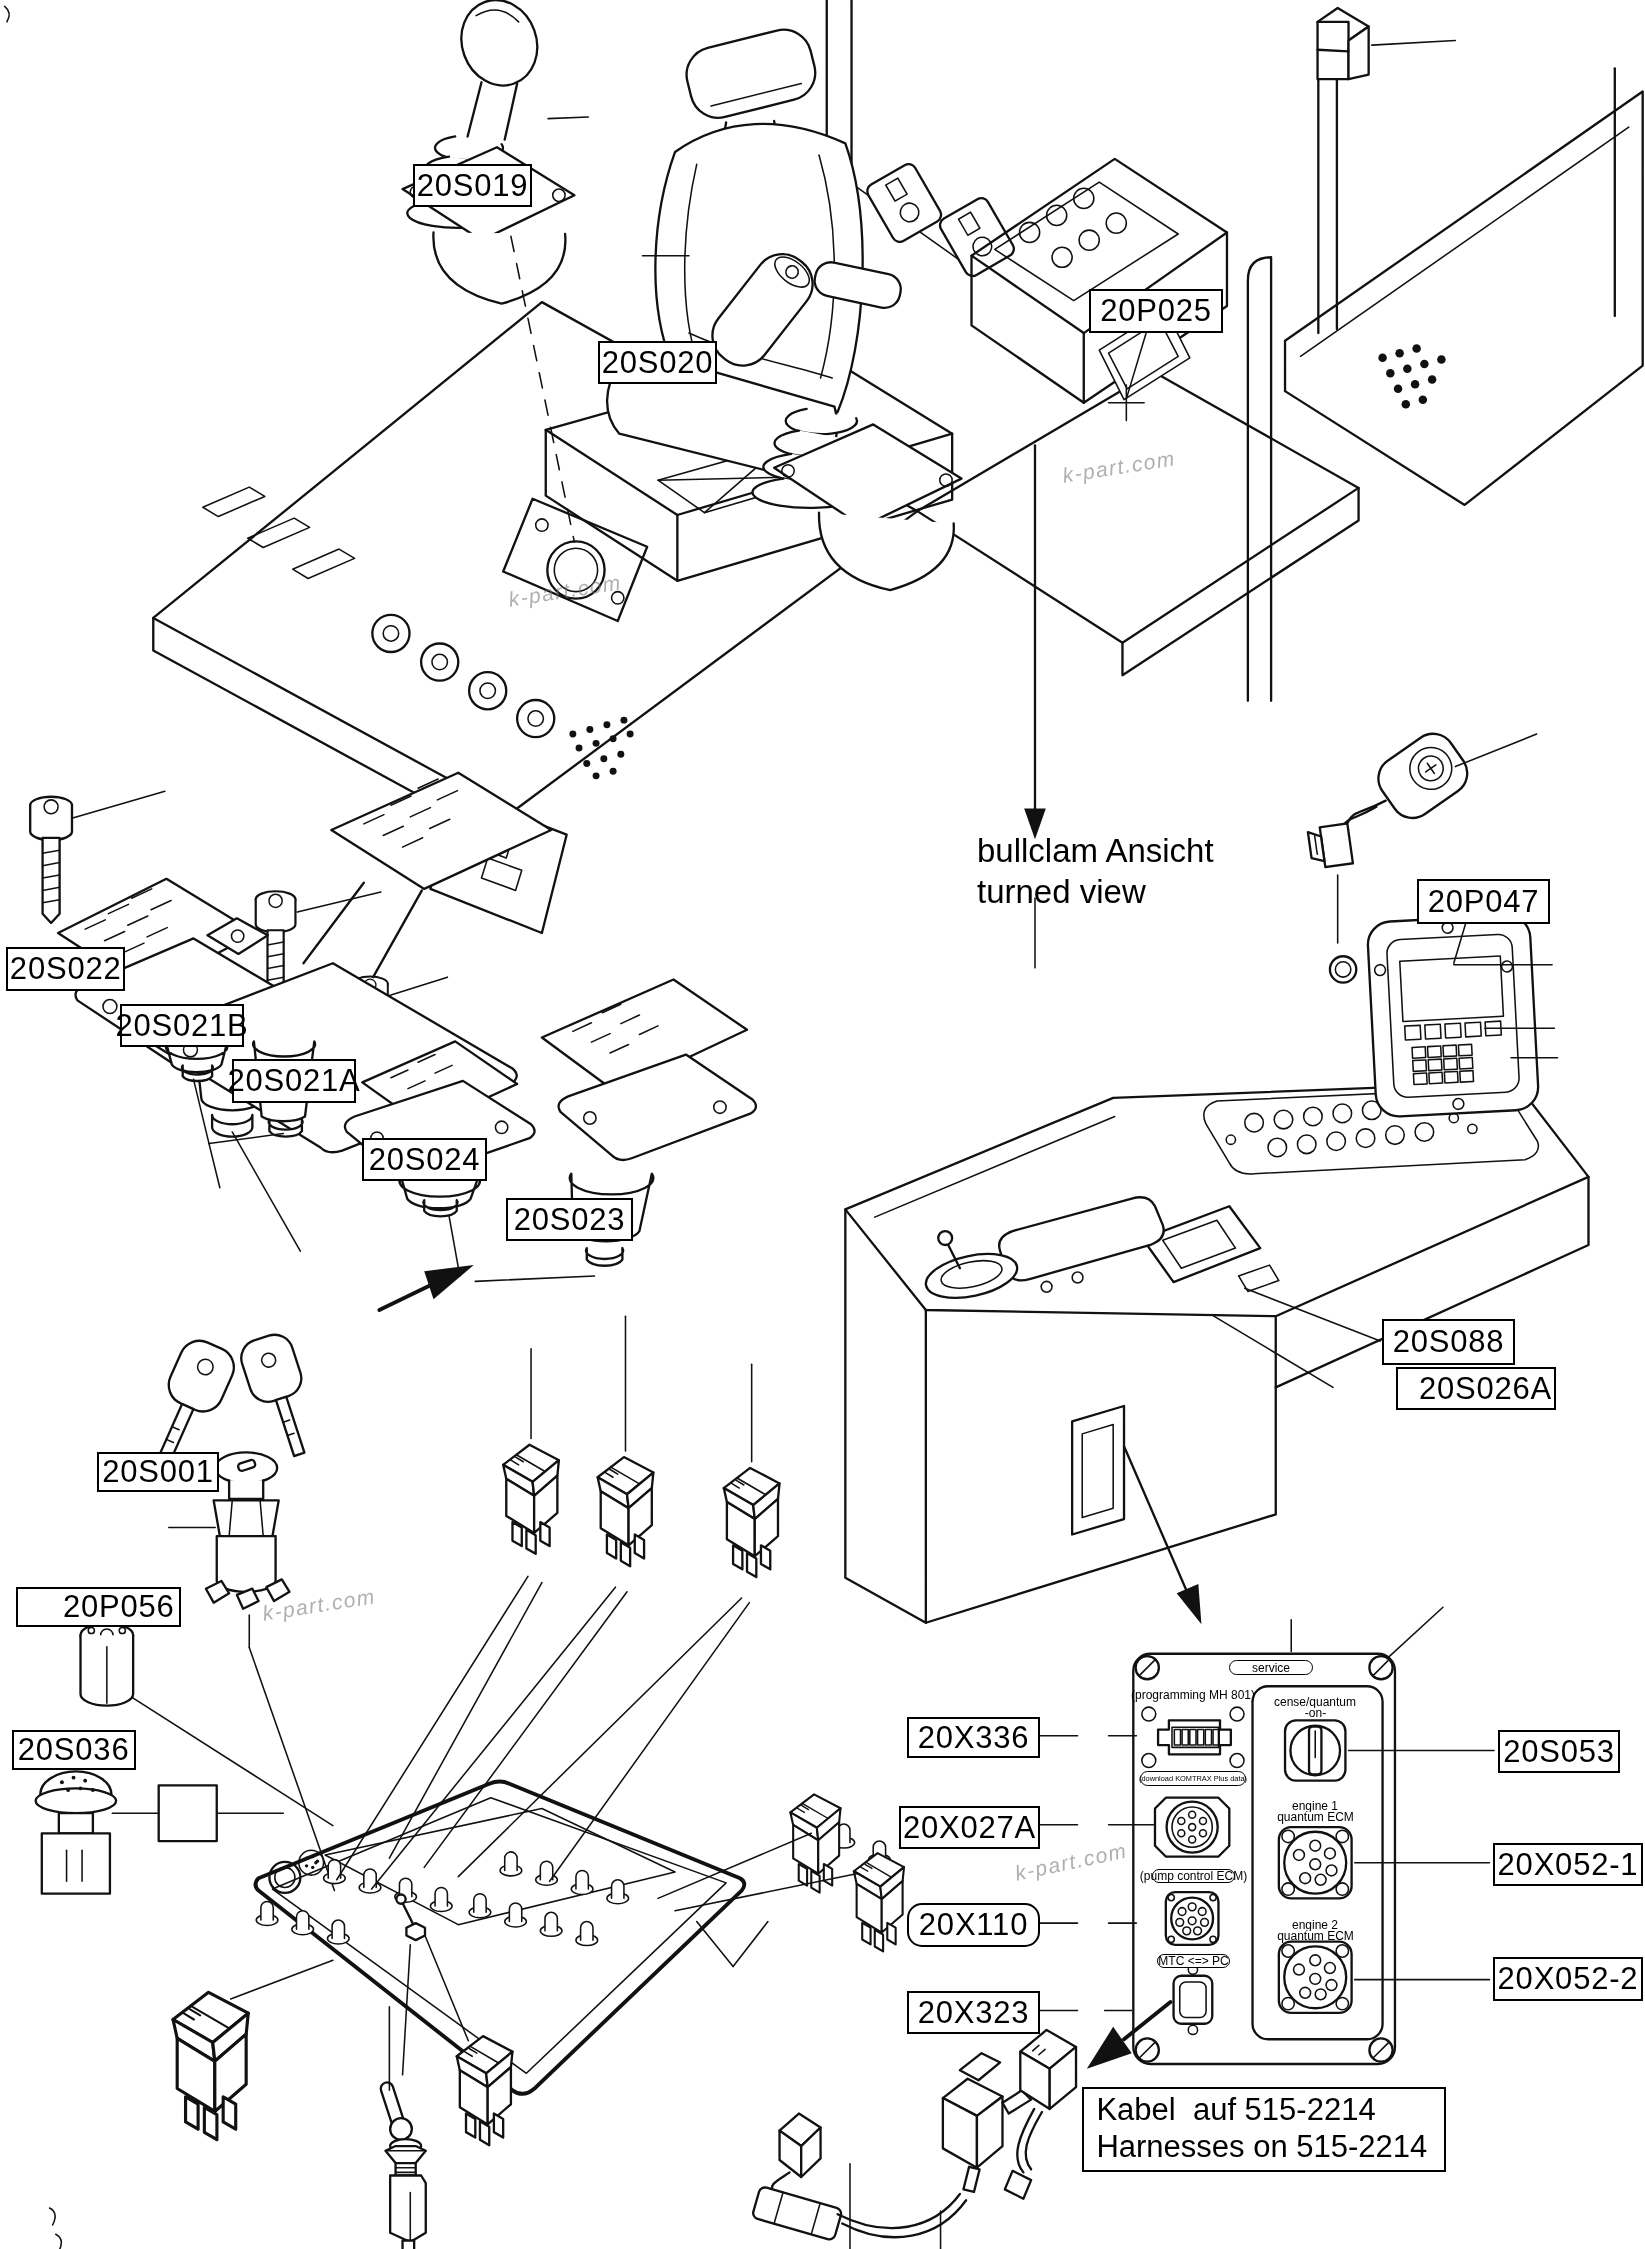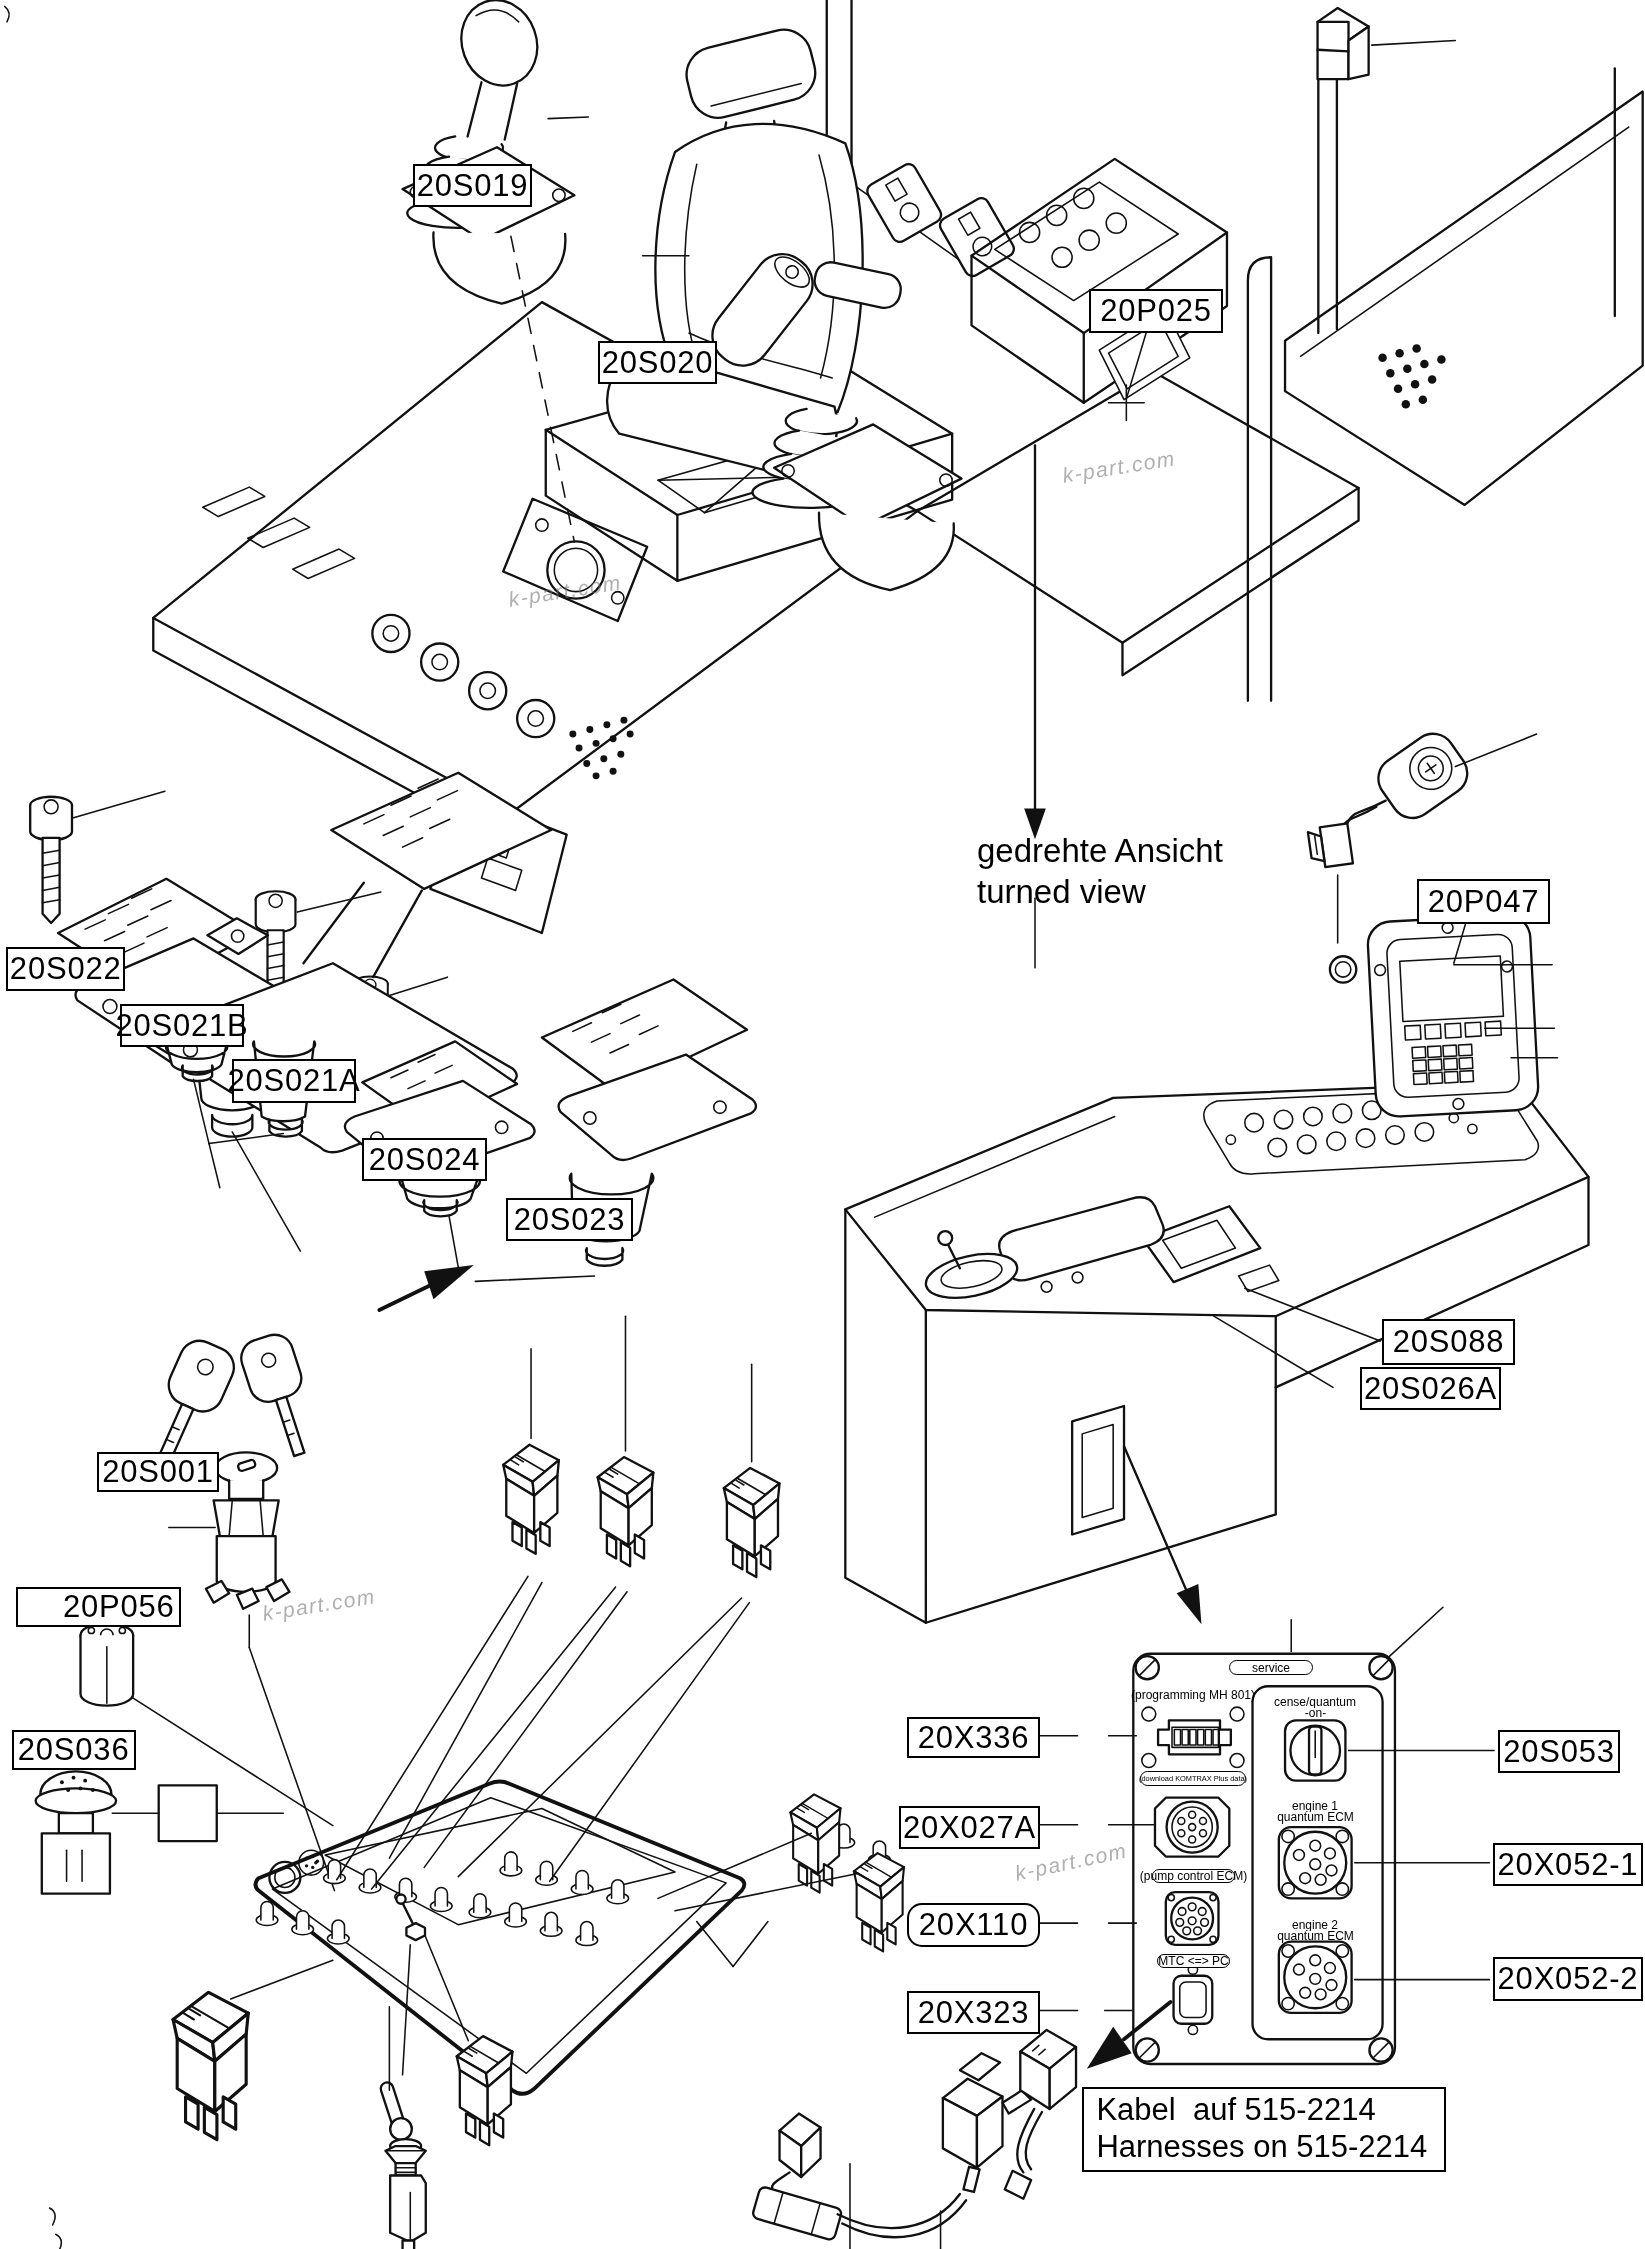--- a/index.html
+++ b/index.html
@@ -720,31 +720,31 @@
 <div class="pl" style="left:6.2px;top:947px;width:115px;height:40px;">20S022</div>
 <div class="pl" style="left:120px;top:1004px;width:120px;height:39px;">20S021B</div>
 <div class="pl" style="left:232px;top:1059px;width:120px;height:40px;">20S021A</div>
 <div class="pl" style="left:362px;top:1138px;width:121px;height:39px;">20S024</div>
 <div class="pl" style="left:506px;top:1198px;width:123px;height:39px;">20S023</div>
 <div class="pl" style="left:97px;top:1452px;width:118px;height:36px;">20S001</div>
 <div class="pl" style="left:16.3px;top:1587px;width:121px;height:36px;padding-left:40px;">20P056</div>
 <div class="pl" style="left:11.6px;top:1730px;width:120px;height:36px;">20S036</div>
 <div class="pl" style="left:1417px;top:848px;width:129px;height:41px;margin-top:31px;">20P047</div>
 <div class="pl" style="left:1382px;top:1319px;width:129px;height:42px;">20S088</div>
-<div class="pl" style="left:1360px;top:1367px;width:137px;height:39px;">20S026A</div>
+<div class="pl" style="left:1396px;top:1367px;width:137px;height:39px;padding-left:19px;">20S026A</div>
 <div class="pl" style="left:907px;top:1717px;width:129px;height:37px;">20X336</div>
 <div class="pl" style="left:899px;top:1806px;width:137px;height:39px;">20X027A</div>
 <div class="pl" style="left:907px;top:1903px;width:129px;height:40px;border-radius:15px;">20X110</div>
 <div class="pl" style="left:907px;top:1991px;width:129px;height:39px;">20X323</div>
 <div class="pl" style="left:1498px;top:1730px;width:118px;height:39px;">20S053</div>
 <div class="pl" style="left:1493px;top:1843px;width:146px;height:39px;">20X052-1</div>
 <div class="pl" style="left:1493px;top:1957px;width:146px;height:40px;">20X052-2</div>
 
 <div class="note" style="left:1082px;top:2087px;width:348px;height:79px;"><span>Kabel  auf 515-2214</span><br><span>Harnesses on 515-2214</span></div>
-<div class="freetext" style="left:977px;top:830px;"><span>gedrehte Ansicht</span><br><span>turned view</span></div>
+<div class="freetext" style="left:977px;top:830px;"><span>bullclam Ansicht</span><br><span>turned view</span></div>
 
 <div class="ptxt oval" style="left:1229px;top:1660px;width:82px;height:13px;">service</div>
 <div class="ptxt" style="left:1144px;top:1689px;width:98px;height:12.4px;">(programming MH 801)</div>
 <div class="ptxt oval" style="left:1140px;top:1771px;width:104px;height:13px;font-size:7.4px;">(download KOMTRAX Plus data)</div>
 <div class="ptxt oval" style="left:1152px;top:1869px;width:81px;height:12.4px;">(pump control ECM)</div>
 <div class="ptxt oval" style="left:1157px;top:1954px;width:71px;height:12.4px;">MTC &lt;=&gt; PC</div>
 <div class="ptxt" style="left:1271px;top:1697px;width:88px;height:10px;">cense/quantum</div>
 <div class="ptxt" style="left:1296px;top:1708px;width:39px;height:9.3px;">-on-</div>
 <div class="ptxt" style="left:1288px;top:1801px;width:54px;height:9.3px;">engine 1</div>
 <div class="ptxt" style="left:1279px;top:1812px;width:73px;height:9.3px;">quantum ECM</div>

